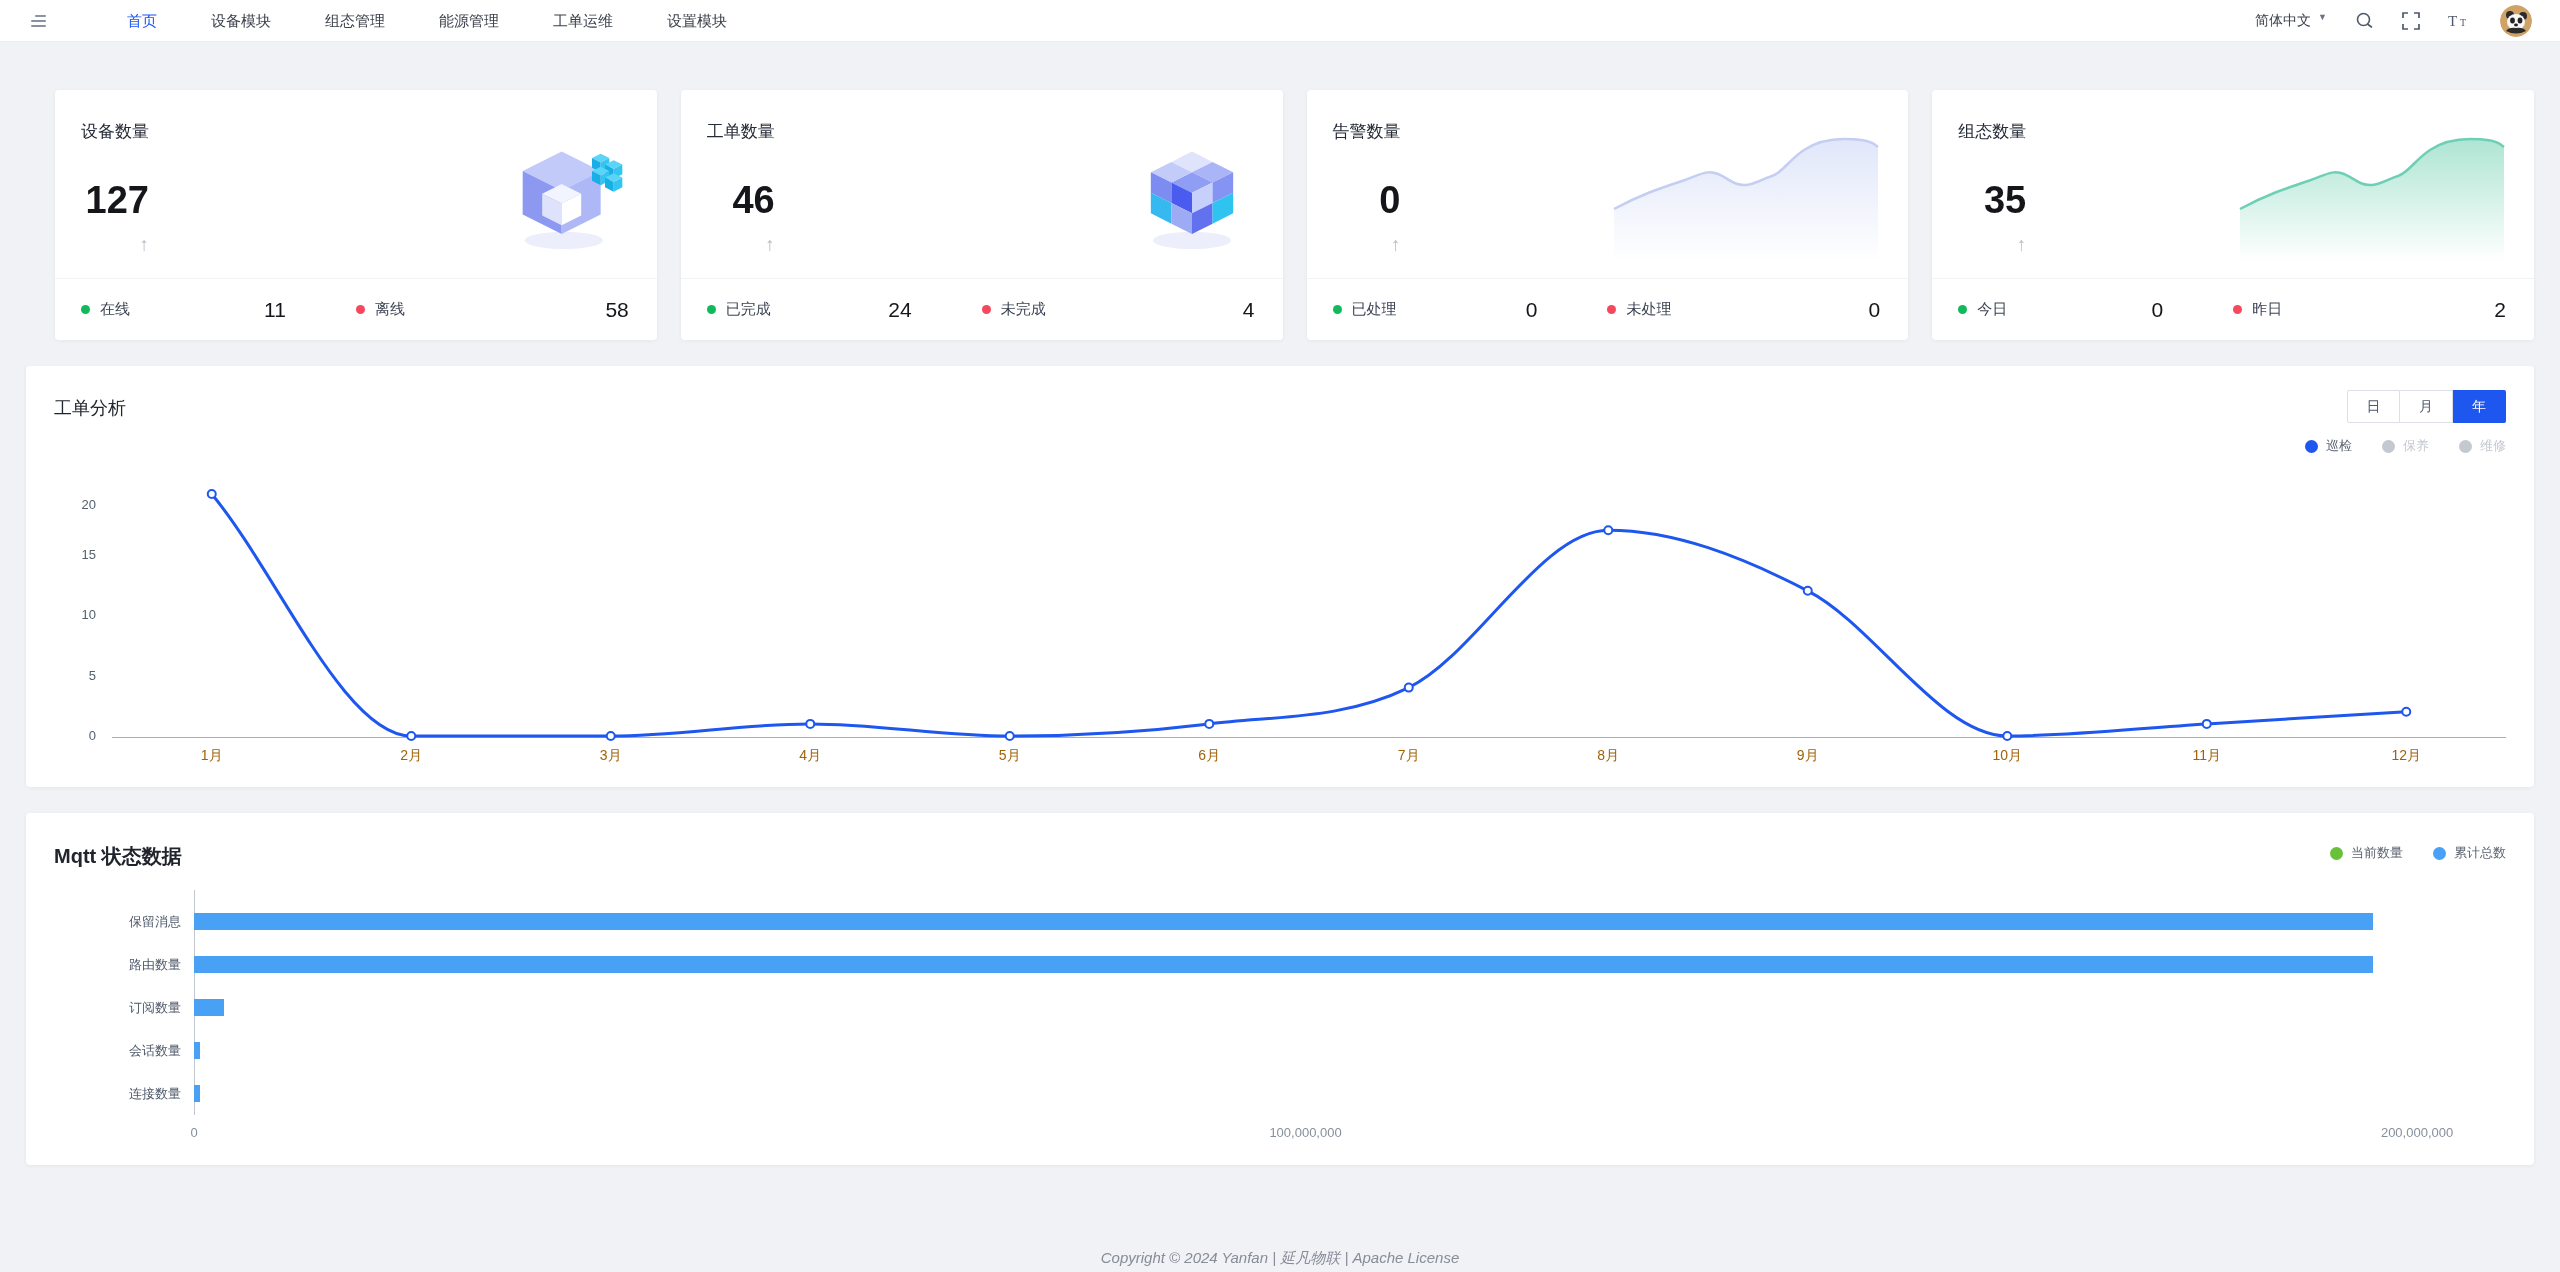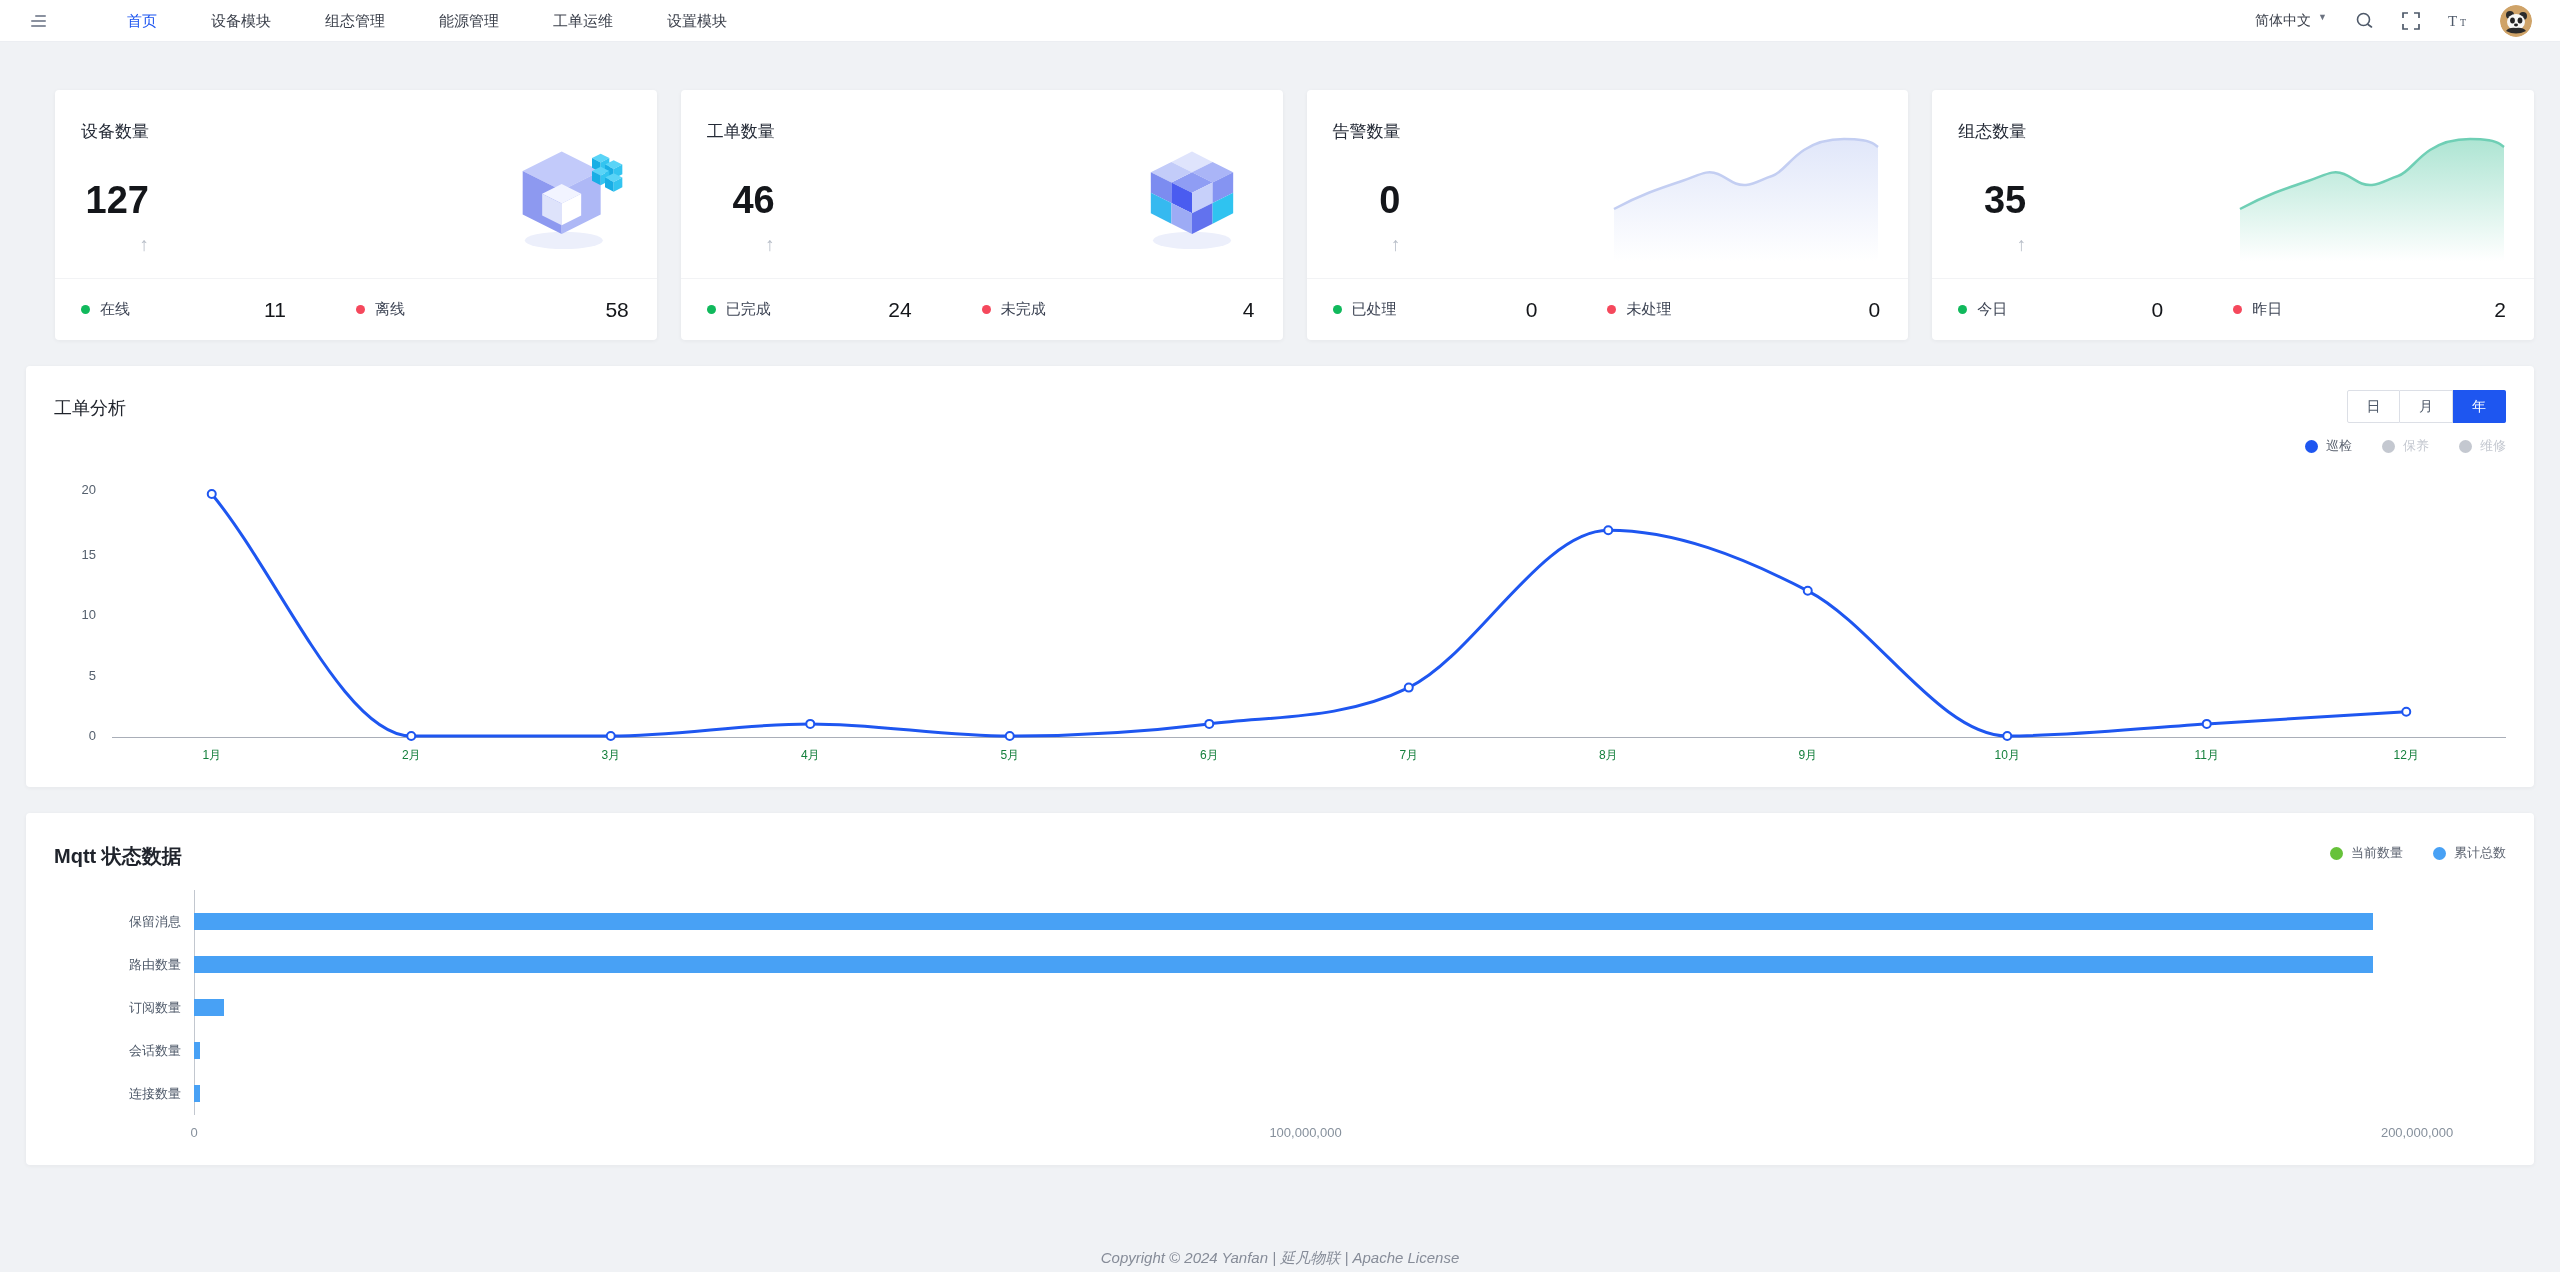--- a/index.html
+++ b/index.html
@@ -71,21 +71,21 @@
   .legend-item.inactive { color: #c4c8d0; }
   .legend-dot { width: 13px; height: 13px; border-radius: 50%; }
 
   
   .line-chart { display: flex; margin-top: 24px; }
   .line-y { width: 58px; position: relative; height: 258px; flex: none; }
   .y-tick { position: absolute; right: 16px; font-size: 13px; color: #55606e; }
   .line-plot { flex: 1; }
   .line-plot svg { display: block; overflow: visible; }
   .x-labels { display: flex; border-top: 1px solid #a9aeb8; height: 26px; }
-  .x-labels span { flex: 1; text-align: center; padding-top: 9px; font-size: 12px; color: #15803d; }
+  .x-labels span { flex: 1; text-align: center; padding-top: 9px; font-size: 14px; color: #a16207; }
 
   
   .bar-chart { margin-top: 30px; }
   .bar-rows { position: relative; }
   .axis-line { position: absolute; left: 140px; top: -10px; bottom: 0; width: 1px; background: #c2c7cf; }
   .bar-row { display: flex; align-items: center; height: 43px; }
   .bar-label { width: 140px; padding-right: 13px; text-align: right; font-size: 13px; color: #4e5969; flex: none; }
   .bar-track { flex: 1; height: 17px; position: relative; }
   .bar-fill { position: absolute; left: 0; top: 0; height: 100%; background: #48a1f5; }
   .bar-ticks { margin-left: 140px; position: relative; height: 26px; }
@@ -341,21 +341,21 @@
             </span>
           </div>
       </div>
     </div>
     <div class="line-chart">
       <div class="line-y" id="line-y">
           <span class="y-tick" style="top: 249px;">0</span>
           <span class="y-tick" style="top: 188.5px;">5</span>
           <span class="y-tick" style="top: 128px;">10</span>
           <span class="y-tick" style="top: 67.5px;">15</span>
-          <span class="y-tick" style="top: 3px;">20</span>
+          <span class="y-tick" style="top: 18px;">20</span>
         </div>
       <div class="line-plot" id="line-plot">
         <svg id="line-svg" width="2394" height="258">
             <path d="M99.75,15 C166.25,95.66666666666666 232.75,257 299.25,257 C365.75,257 432.25,257 498.75,257 C565.25,257 631.75,244.9 698.25,244.9 C764.75,244.9 831.25,257 897.75,257 C964.25,257 1030.75,252.96666666666667 1097.25,244.9 C1163.75,236.83333333333334 1230.25,240.86666666666667 1296.75,208.6 C1363.25,176.33333333333331 1429.75,51.30000000000001 1496.25,51.30000000000001 C1562.75,51.30000000000001 1629.25,77.51666666666668 1695.75,111.80000000000001 C1762.25,146.08333333333334 1828.75,257 1895.25,257 C1961.75,257 2028.25,248.93333333333334 2094.75,244.9 C2161.25,240.86666666666667 2227.75,236.83333333333334 2294.25,232.8" fill="none" stroke="#1e56f0" stroke-width="3"></path>
             <circle cx="99.75" cy="15" r="4" fill="#fff" stroke="#1e56f0" stroke-width="2"></circle>
             <circle cx="299.25" cy="257" r="4" fill="#fff" stroke="#1e56f0" stroke-width="2"></circle>
             <circle cx="498.75" cy="257" r="4" fill="#fff" stroke="#1e56f0" stroke-width="2"></circle>
             <circle cx="698.25" cy="244.9" r="4" fill="#fff" stroke="#1e56f0" stroke-width="2"></circle>
             <circle cx="897.75" cy="257" r="4" fill="#fff" stroke="#1e56f0" stroke-width="2"></circle>
             <circle cx="1097.25" cy="244.9" r="4" fill="#fff" stroke="#1e56f0" stroke-width="2"></circle>

